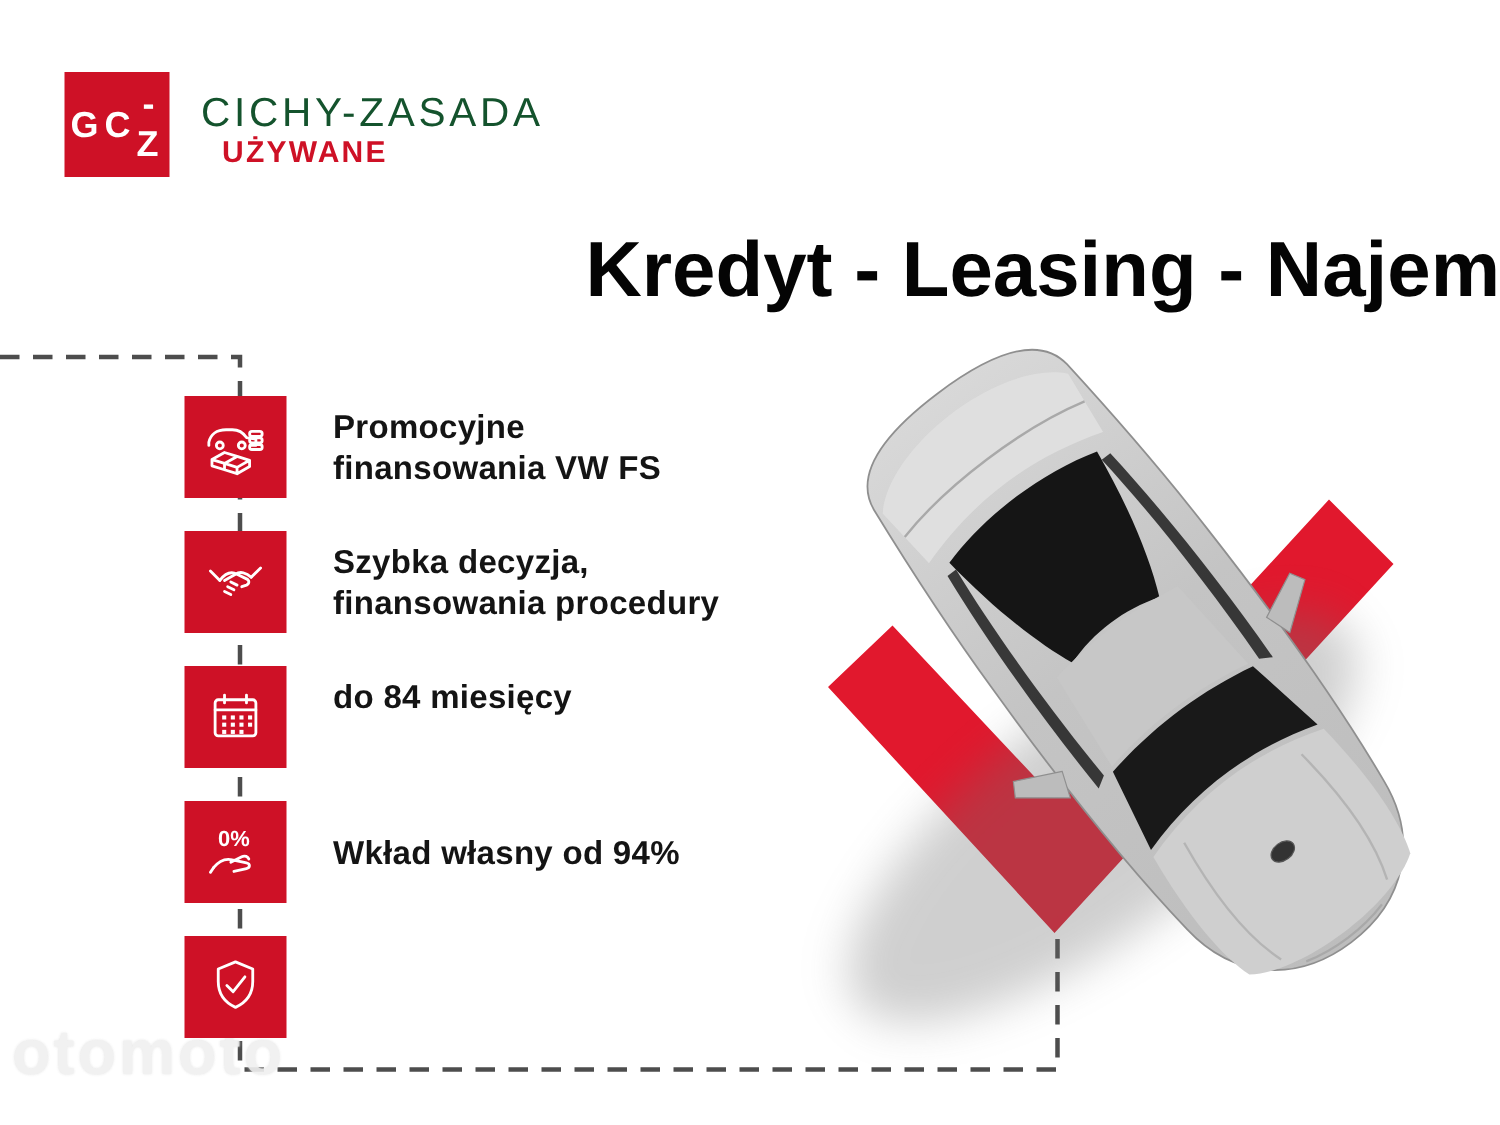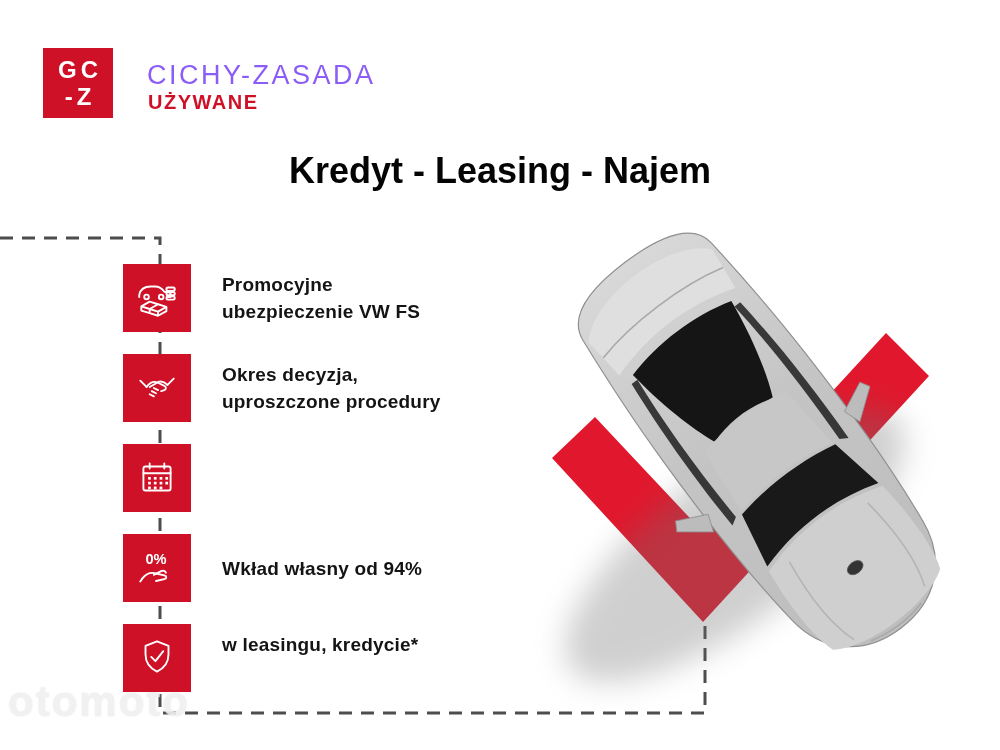--- a/index.html
+++ b/index.html
@@ -4,48 +4,48 @@
 <style>
   html,body{margin:0;padding:0;background:#fff;}
   .canvas{
     position:relative;width:1000px;height:750px;background:#ffffff;overflow:hidden;
     font-family:"Liberation Sans", sans-serif;
   }
   
   .logo-box{
     position:absolute;left:43px;top:48px;width:70px;height:70px;
     background:var(--brand-red,#CE1126);
-    display:flex;flex-direction:column;align-items:center;justify-content:center;
+    display:flex;flex-direction:row;align-items:center;justify-content:center;
     color:#fff;font-weight:bold;font-size:24px;line-height:27px;letter-spacing:4px;
     text-indent:4px;
   }
   .brand-name{
-    position:absolute;left:147px;top:60px;
-    font-size:27px;letter-spacing:2.5px;color:#8b5cf6;font-weight:normal;
+    position:absolute;left:134px;top:60px;
+    font-size:27px;letter-spacing:2.5px;color:#14532d;font-weight:normal;
   }
   .brand-sub{
     position:absolute;left:148px;top:91px;
     font-size:20px;letter-spacing:1.5px;color:var(--brand-red,#CE1126);font-weight:bold;
   }
   .heading{
     position:absolute;left:0;top:150px;width:1000px;margin:0;
-    text-align:center;font-size:36px;font-weight:bold;color:#040404;letter-spacing:0px;
+    text-align:right;font-size:52px;font-weight:bold;color:#040404;letter-spacing:0px;
   }
   
   .scene{position:absolute;left:0;top:0;z-index:0;}
   
   .feature-icon{
     position:absolute;left:123px;width:68px;height:68px;
     background:var(--brand-red,#CE1126);
     display:flex;align-items:center;justify-content:center;z-index:2;
   }
   .fi-1{top:264px}.fi-2{top:354px}.fi-3{top:444px}.fi-4{top:534px}.fi-5{top:624px}
   .feature-text{
     position:absolute;left:222px;width:340px;z-index:2;
-    font-size:19px;line-height:27px;font-weight:bold;color:#141414;letter-spacing:0.2px;
+    font-size:22px;line-height:27px;font-weight:bold;color:#141414;letter-spacing:0.2px;
   }
   .ft-1{top:271px}.ft-2{top:361px}.ft-3{top:451px}.ft-4{top:555px}.ft-5{top:631px}
   .ft-line{display:block;}
   .ft-line:empty{display:none;}
   
   .watermark{
     position:absolute;left:8px;top:678px;z-index:1;
     font-size:42px;font-weight:bold;letter-spacing:2px;
     color:#f0f0f0;text-shadow:0 0 2px #e2e2e2;opacity:.9;user-select:none;
   }
@@ -115,34 +115,34 @@
         <circle cx="26" cy="21" r="2.2"></circle>
       <rect x="31" y="12" width="8" height="3.2" rx="1.5"></rect>
       <rect x="31" y="16.2" width="8" height="3.2" rx="1.5"></rect>
       <rect x="31" y="20.4" width="8" height="3.2" rx="1.5"></rect>
       <path d="M7 30 L15 25.5 23 28 15 32.5 Z M15 32.5 23 28 31 30.5 23 35 Z
                M7 30 V34 L15 36.5 V32.5 M15 36.5 23 39 V35 M23 39 31 34.5 V30.5"></path>
     </svg>
   </div>
   <div class="feature-text ft-1">
     <span class="ft-line">Promocyjne</span>
-    <span class="ft-line">ubezpieczenie VW FS</span>
+    <span class="ft-line">finansowania VW FS</span>
   </div>
 
   <div class="feature-icon fi-2">
     <svg class="icon-svg" width="46" height="46" viewBox="0 0 44 44">
       <path d="M6 15 l6 6 M38 13 l-6 6"></path>
       <path d="M12 21 c3-4 7-6 11-4 l6 3 c2 1 2 3 0 4 l-3 1"></path>
       <path d="M32 19 c-3-3 -7-4 -10-2 l-7 4"></path>
       <path d="M19 22 l4 2 m-6 1 l4 2 m-6 1 l4 2"></path>
     </svg>
   </div>
   <div class="feature-text ft-2">
-    <span class="ft-line">Okres decyzja,</span>
-    <span class="ft-line">uproszczone procedury</span>
+    <span class="ft-line">Szybka decyzja,</span>
+    <span class="ft-line">finansowania procedury</span>
   </div>
 
   <div class="feature-icon fi-3">
     <svg class="icon-svg" width="46" height="46" viewBox="0 0 44 44">
       <rect x="9" y="11" width="26" height="23" rx="2"></rect>
       <path d="M9 17.5 h26 M15 8 v5 M29 8 v5"></path>
       <g fill="#fff" stroke="none">
         <rect x="13.5" y="21" width="2.6" height="2.6"></rect>
           <rect x="19" y="21" width="2.6" height="2.6"></rect>
         <rect x="24.5" y="21" width="2.6" height="2.6"></rect>
@@ -151,20 +151,21 @@
           <rect x="19" y="25.6" width="2.6" height="2.6"></rect>
         <rect x="24.5" y="25.6" width="2.6" height="2.6"></rect>
           <rect x="30" y="25.6" width="2.6" height="2.6"></rect>
         <rect x="13.5" y="30.2" width="2.6" height="2.6"></rect>
           <rect x="19" y="30.2" width="2.6" height="2.6"></rect>
         <rect x="24.5" y="30.2" width="2.6" height="2.6"></rect>
       </g>
     </svg>
   </div>
   <div class="feature-text ft-3">
+    <span class="ft-line">do 84 miesięcy</span>
   </div>
 
   <div class="feature-icon fi-4">
     <svg class="icon-svg" width="46" height="46" viewBox="0 0 44 44">
       <text x="21" y="18" text-anchor="middle" font-size="14" font-weight="bold" fill="#fff" stroke="none" font-family="Liberation Sans, sans-serif">0%</text>
       <path d="M8 32 c4-5 8-6 12-5 l9 2 c2.5 .6 2.5 3 0 3.6 l-8 1.8"></path>
       <path d="M19 28.5 l7-3.5 c2-1 4 0 4.5 1.5 M8 32 l-2 3"></path>
     </svg>
   </div>
   <div class="feature-text ft-4">
@@ -172,18 +173,17 @@
 
   </div>
 
   <div class="feature-icon fi-5">
     <svg class="icon-svg" width="46" height="46" viewBox="0 0 44 44">
       <path d="M22 6 l11 4.5 v8 c0 8 -4.5 13.5 -11 16.5 c-6.5-3 -11-8.5 -11-16.5 v-8 Z"></path>
       <polyline points="16.5,21 20.5,25 28,15.5"></polyline>
     </svg>
   </div>
   <div class="feature-text ft-5">
-    <span class="ft-line">w leasingu, kredycie*</span>
   </div>
 
   <div class="watermark">otomoto</div>
 
 </div>
 
 </body></html>

